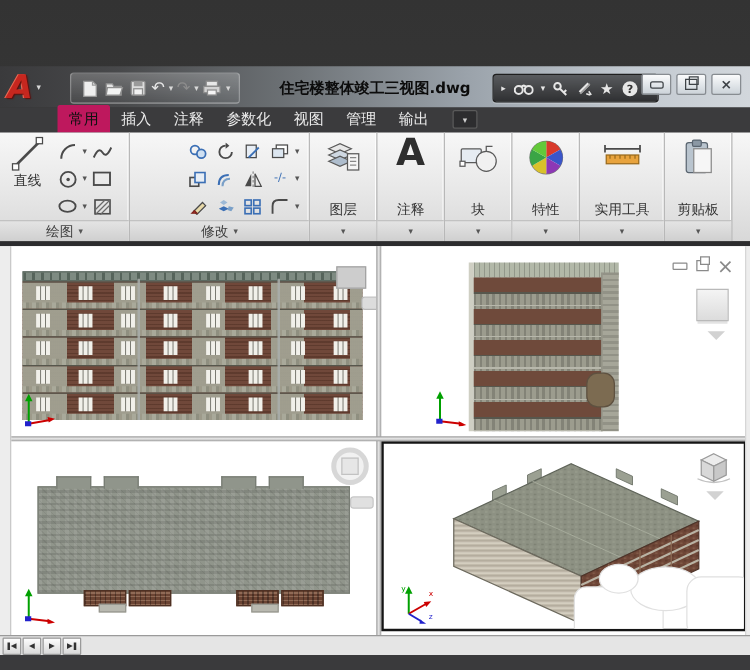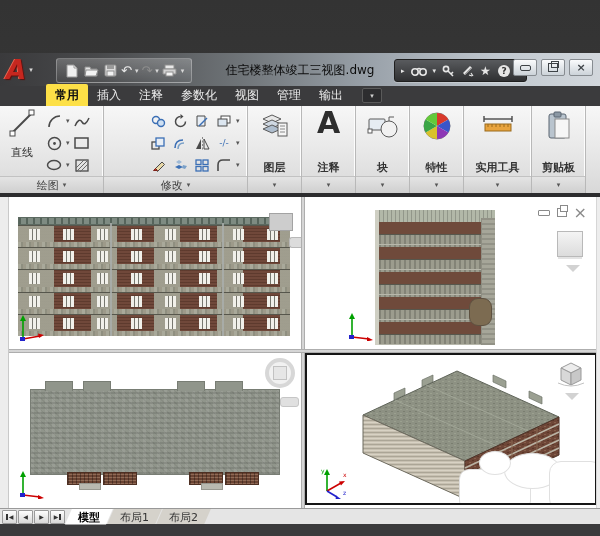--- a/index.html
+++ b/index.html
@@ -10,51 +10,51 @@
     background:linear-gradient(90deg,#3a3a3c 0%,#48494b 16%,#6f7478 40%,#9aa2aa 62%,#c2c9d0 84%,#d2d7dc 100%);}
   .app-btn{position:absolute;left:6px;top:0;width:44px;height:33px;display:flex;align-items:center;gap:3px;cursor:pointer;}
   .logo-a{font-size:26px;font-weight:bold;color:#c6271f;text-shadow:1px 1px 1px #5e0f0c, -1px 0 0 #e96a55;font-style:italic;line-height:1;}
   .dd{font-size:7px;color:#d8d8d8;}
   .qat{position:absolute;left:56px;top:5px;height:23px;display:flex;align-items:center;gap:3px;padding:0 7px;
        background:linear-gradient(180deg,rgba(255,255,255,.22),rgba(255,255,255,.03));
        border:1px solid rgba(255,255,255,.28);border-radius:3px;}
   .qat .ic{width:16px;height:16px;display:flex;align-items:center;justify-content:center;cursor:pointer;}
   .glyph-ic{font-size:13px;color:#e8e8e8;line-height:1;cursor:pointer;}
   .glyph-ic.dim{color:#8d8d8d;}
-  .title-text{position:absolute;left:185px;top:9px;width:230px;text-align:center;font-size:12px;color:#0c0c0c;white-space:nowrap;}
+  .title-text{position:absolute;left:185px;top:9px;width:230px;text-align:center;font-size:12px;color:#0c0c0c;white-space:nowrap;font-weight:bold;}
   .infocenter{position:absolute;left:394px;top:6px;height:21px;display:flex;align-items:center;gap:6px;padding:0 6px;
      background:linear-gradient(180deg,#595b5e,#2f3032);border:1px solid #1f1f1f;border-radius:3px;box-shadow:0 1px 0 rgba(255,255,255,.25);}
   .infocenter .ii{color:#e6e6e6;display:flex;align-items:center;cursor:pointer;}
   .win-controls{position:absolute;right:7px;top:6px;display:flex;gap:4px;}
   .wbtn{width:22px;height:15px;border:1px solid #878c91;border-radius:2px;display:flex;align-items:center;justify-content:center;
         background:linear-gradient(#fafbfc,#ccd3d9);cursor:pointer;}
   .wbtn .bar{width:9px;height:4px;border:1px solid #3e4347;border-radius:2px;}
   .wbtn .rest{width:8px;height:7px;border:1px solid #3e4347;position:relative;background:transparent;}
   .wbtn .rest::before{content:"";position:absolute;left:2px;top:-3px;width:6px;height:5px;border:1px solid #3e4347;}
   .wbtn .x{font-size:11px;font-weight:bold;color:#3e4347;line-height:1;}
   
   .ribbon-tabs{position:absolute;left:0;top:86px;width:600px;height:20px;background:#3b3b3d;display:flex;align-items:flex-end;padding-left:46px;box-sizing:border-box;}
   .rtab{font-size:12px;color:#ececec;padding:3px 9px 2px;cursor:pointer;white-space:nowrap;}
-  .rtab.active{background:#fde047;color:#111;border-radius:2px 2px 0 0;font-weight:bold;}
+  .rtab.active{background:#be185d;color:#111;border-radius:2px 2px 0 0;}
   .ribbon-toggle{margin:0 0 3px 10px;width:18px;height:13px;background:#2d2d2f;border:1px solid #5a5a5a;border-radius:2px;
      color:#cfcfcf;font-size:7px;display:flex;align-items:center;justify-content:center;cursor:pointer;}
   
   .ribbon{position:absolute;left:0;top:106px;width:600px;height:87px;display:flex;
      background:linear-gradient(180deg,#f7f7f7,#e7e7e7 55%,#d8d8d8);}
   .panel{position:relative;height:100%;border-right:1px solid #b8b8b8;box-shadow:inset -1px 0 0 #fdfdfd;box-sizing:border-box;}
   .panel-label-row{position:absolute;left:0;right:0;bottom:0;height:16px;display:flex;align-items:center;justify-content:center;gap:4px;
      background:linear-gradient(180deg,#e4e4e4,#cfcfcf);border-top:1px solid #c2c2c2;font-size:11px;color:#3f3f3f;cursor:pointer;}
   .flyout{font-size:7px;color:#555;}
   .bigbtn{position:absolute;top:3px;display:flex;flex-direction:column;align-items:center;width:40px;cursor:pointer;}
-  .bigbtn .blabel{font-size:11px;color:#333;margin-top:8px;white-space:nowrap;}
+  .bigbtn .blabel{font-size:11px;color:#333;margin-top:0;white-space:nowrap;}
   .tgrid{position:absolute;top:5px;display:flex;flex-direction:column;gap:2px;}
   .trow{display:flex;align-items:center;gap:2px;}
   .tcell{width:18px;height:18px;display:flex;align-items:center;justify-content:center;border:1px solid transparent;border-radius:2px;cursor:pointer;}
   .simple-panel .spicon{position:absolute;left:0;right:0;top:5px;display:flex;justify-content:center;cursor:pointer;}
-  .simple-panel .splabel{position:absolute;left:0;right:0;bottom:18px;text-align:center;font-size:11px;color:#333;font-weight:bold;}
+  .simple-panel .splabel{position:absolute;left:0;right:0;bottom:18px;text-align:center;font-size:11px;color:#333;}
   .ribbon-filler{flex:1;}
   .ribbon-edge{position:absolute;left:0;top:193px;width:600px;height:4px;background:#2c2c2e;}
   
   .canvas{position:absolute;left:0;top:197px;width:600px;height:311px;background:#ffffff;}
   .edge-strip{position:absolute;top:0;bottom:0;width:8px;background:#ededed;z-index:5;}
   .edge-strip.left{left:0;border-right:1px solid #c9c9c9;}
   .edge-strip.right{right:0;width:3px;border-left:1px solid #d6d6d6;}
   .vdiv{position:absolute;left:301px;top:0;width:4px;height:100%;background:linear-gradient(90deg,#9a9a9a,#e9e9e9,#9a9a9a);z-index:4;}
   .hdiv{position:absolute;left:0;top:152px;width:100%;height:4px;background:linear-gradient(180deg,#9a9a9a,#e9e9e9,#9a9a9a);z-index:4;}
   .vp{position:absolute;background:#fff;overflow:hidden;cursor:crosshair;}
@@ -638,21 +638,16 @@
     <span class="navbtn">
         <span>◀</span>
       </span>
     <span class="navbtn">
         <span>▶</span>
       </span>
     <span class="navbtn">
         <span>▶</span>
         <span class="stop"></span>
       </span>
-    <div class="ltabs">
-      <span class="ltab active">模型</span>
-      <span class="ltab">布局1</span>
-      <span class="ltab">布局2</span>
-    </div>
   </div>
   <div class="bottomstrip"></div>
 
 </div>
 
 </body></html>

